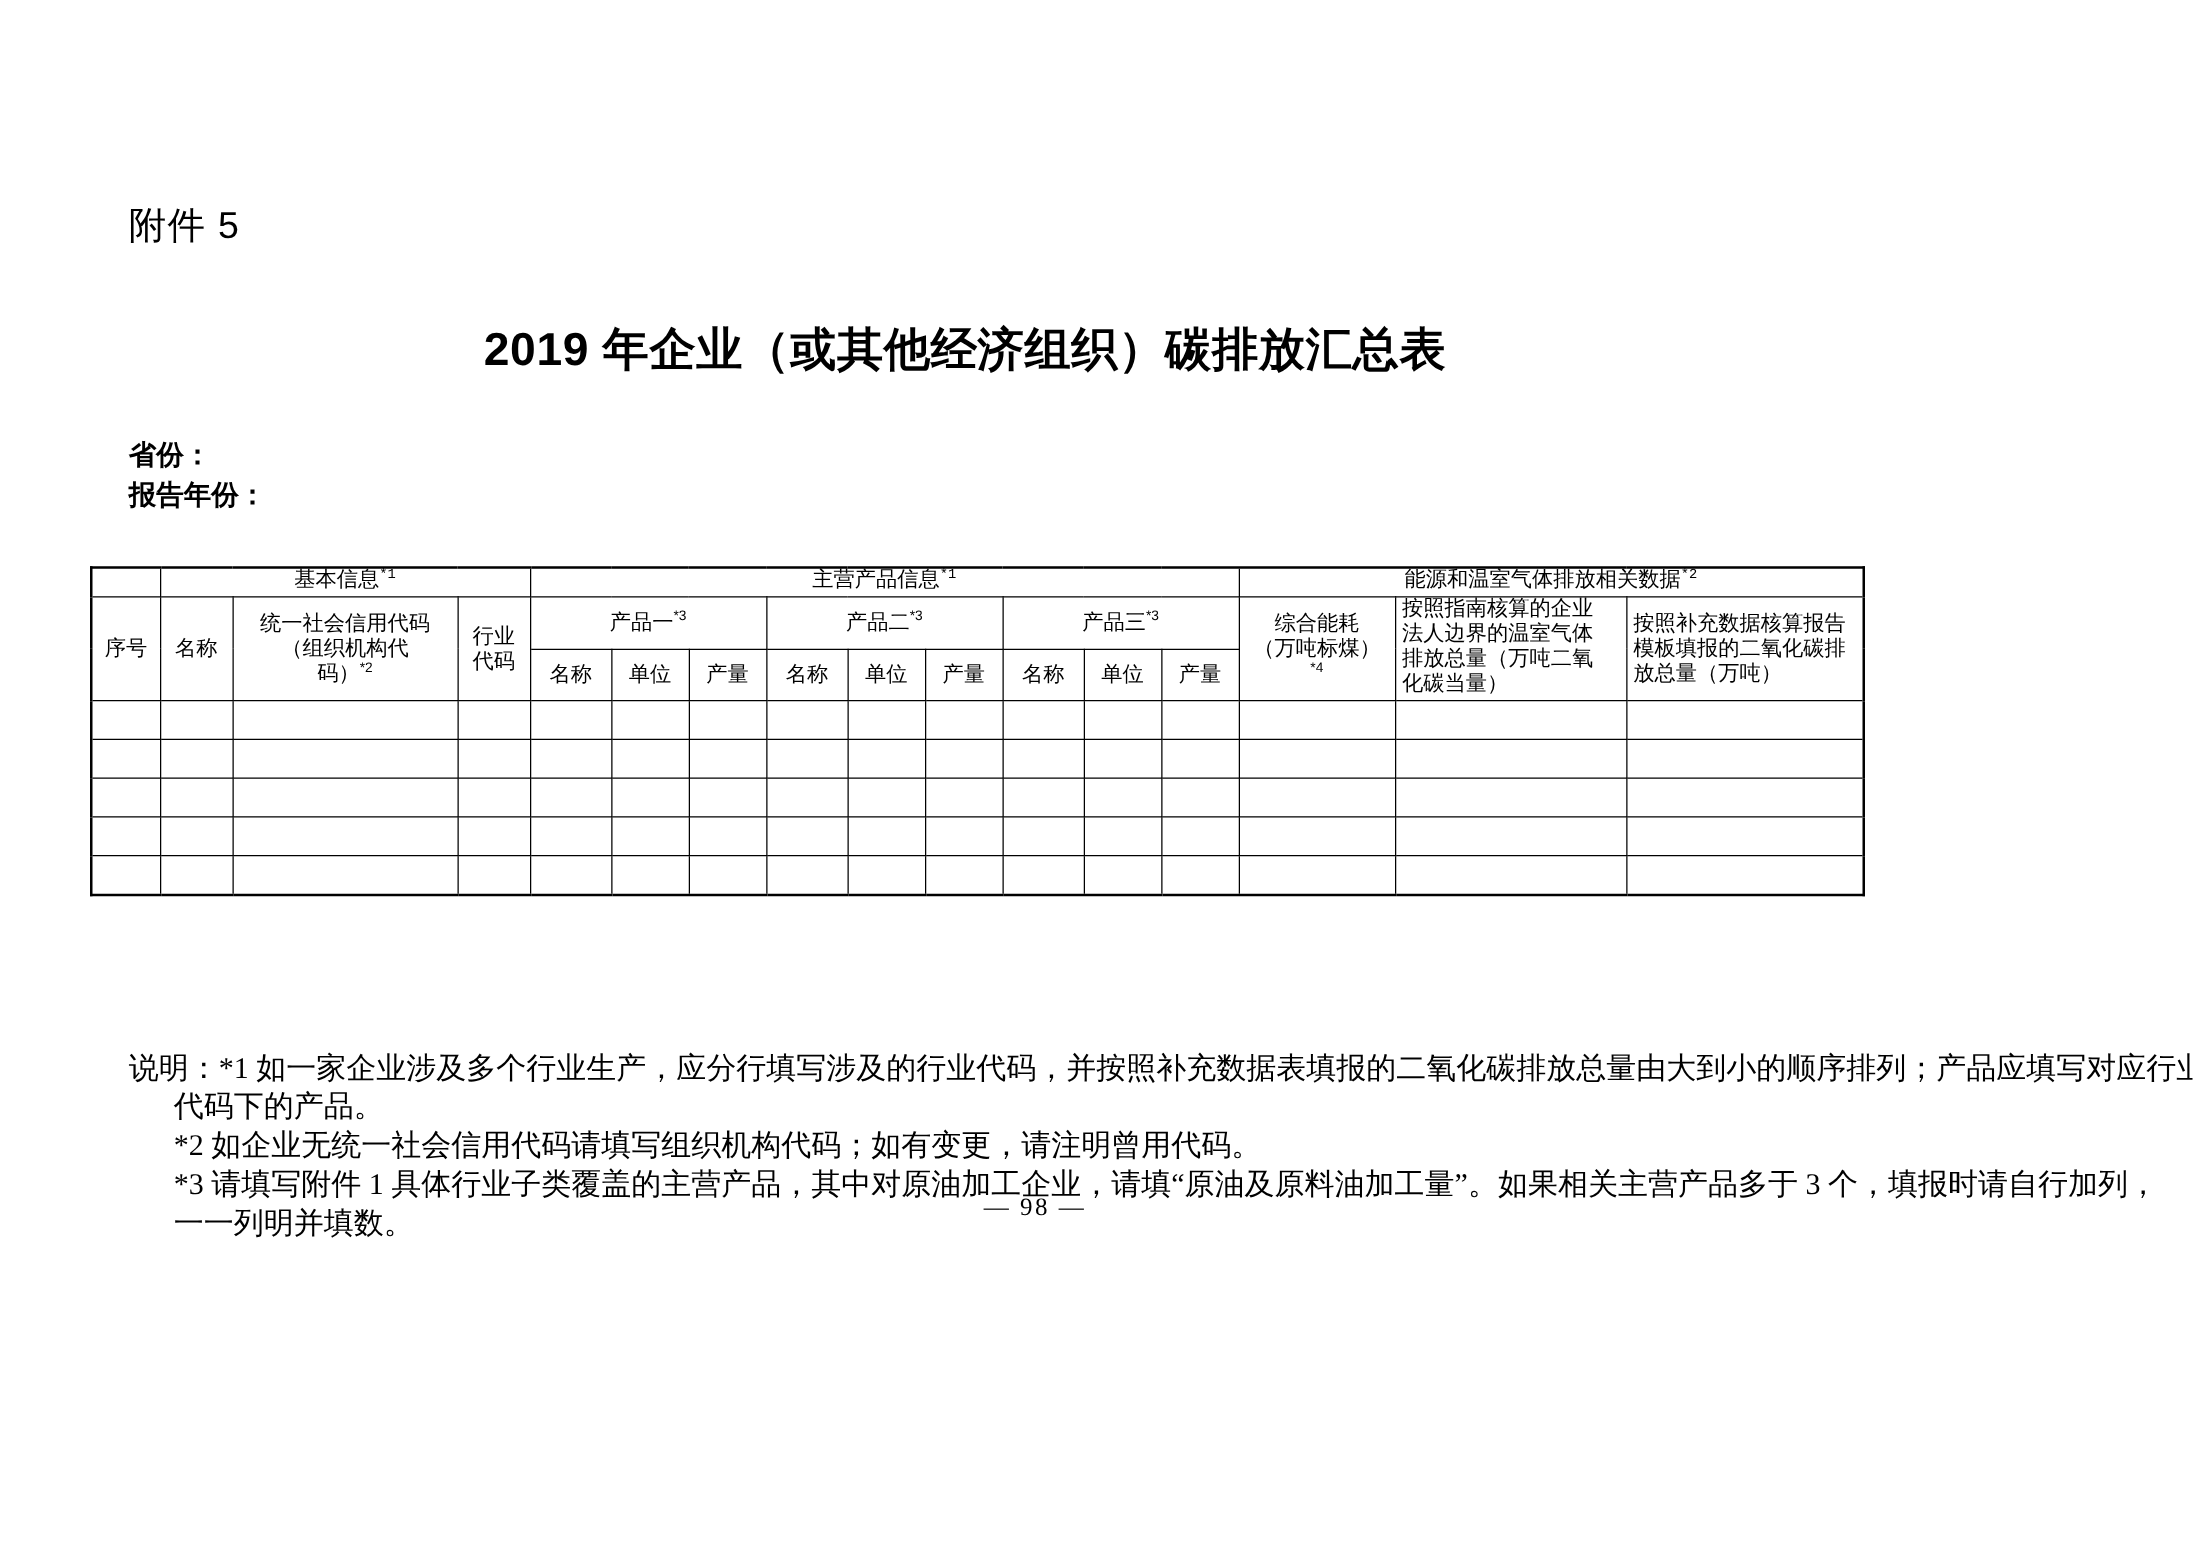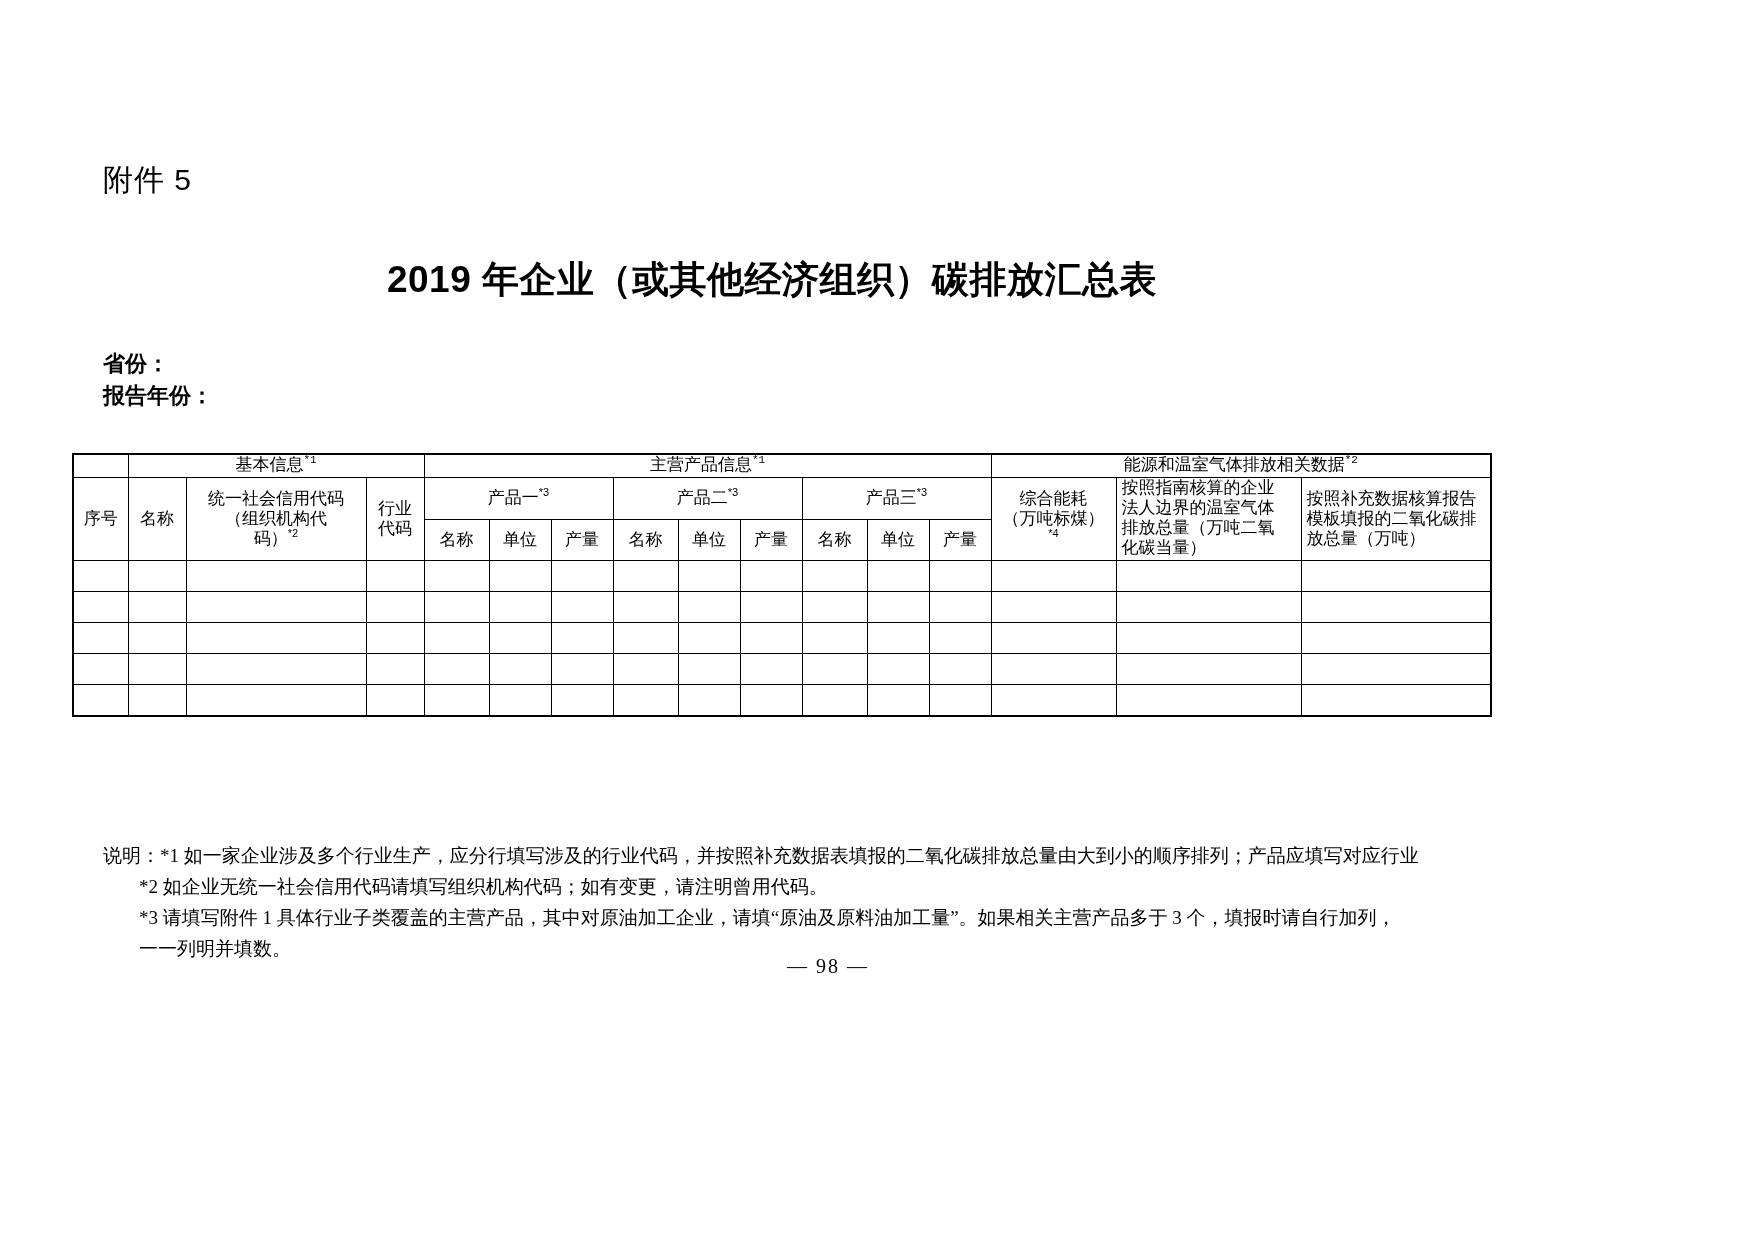--- a/index.html
+++ b/index.html
@@ -87,21 +87,21 @@
   .cell-multiline { line-height: 21px; }
   .data-row td { height: 28px; }
 
   
   .notes {
     position: absolute;
     left: 103px;
     top: 840px;
     width: 1400px;
     font-family: "Liberation Serif", "DejaVu Serif", serif;
-    font-size: 19px;
+    font-size: 24px;
     line-height: 31px;
   }
   .note-line { white-space: nowrap; }
   .note-indent { padding-left: 36px; }
 
   
   .page-num {
     position: absolute;
     left: 0;
     top: 955px;
@@ -289,20 +289,21 @@
         <td></td>
         <td></td>
         <td class="thick-right"></td>
       </tr>
     </tbody>
       </table>
   </div>
 
   <div class="notes">
     <div class="note-line">说明：*1 如一家企业涉及多个行业生产，应分行填写涉及的行业代码，并按照补充数据表填报的二氧化碳排放总量由大到小的顺序排列；产品应填写对应行业</div>
+    <div class="note-line note-indent">代码下的产品。</div>
     <div class="note-line note-indent">*2 如企业无统一社会信用代码请填写组织机构代码；如有变更，请注明曾用代码。</div>
     <div class="note-line note-indent">*3 请填写附件 1 具体行业子类覆盖的主营产品，其中对原油加工企业，请填“原油及原料油加工量”。如果相关主营产品多于 3 个，填报时请自行加列，</div>
     <div class="note-line note-indent">一一列明并填数。</div>
   </div>
 
   <div class="page-num">—  98  —</div>
 
 </div>
 
 </body></html>

